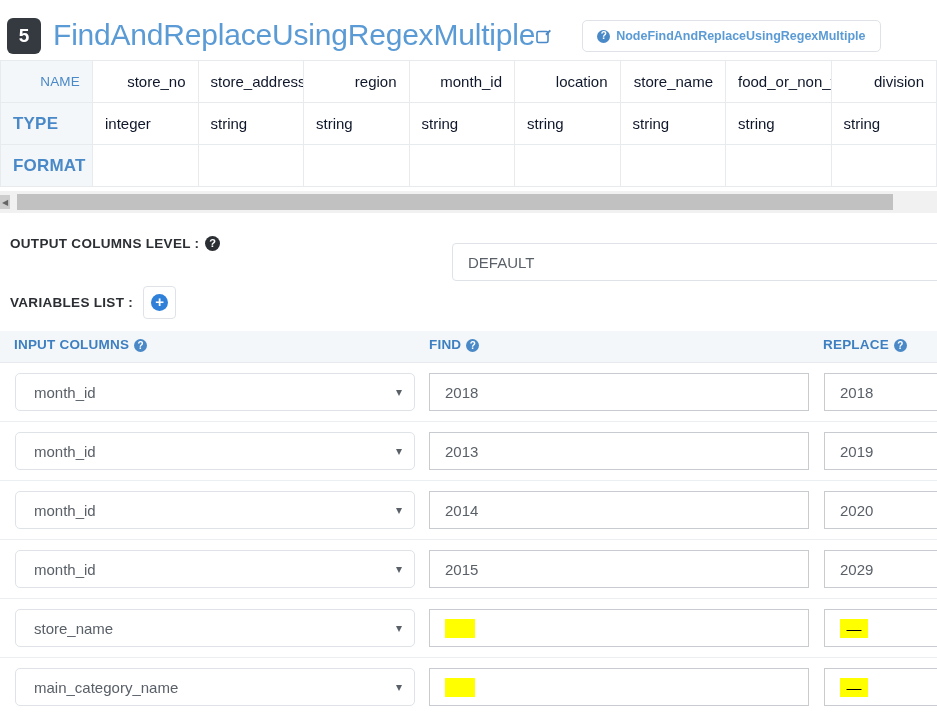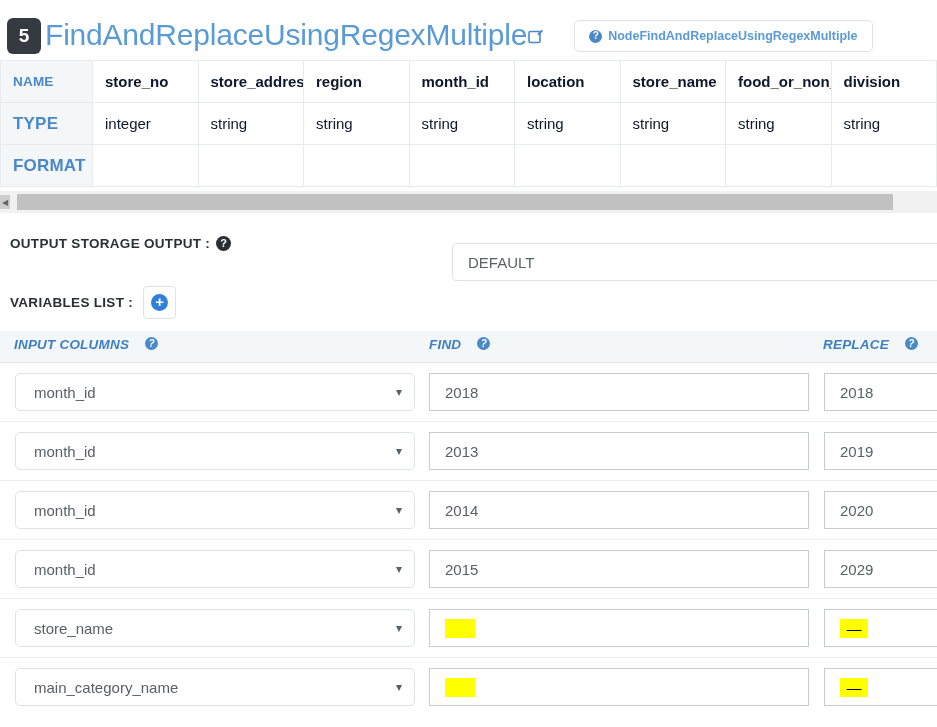--- a/index.html
+++ b/index.html
@@ -20,21 +20,21 @@
   }
   .node-badge {
     width: 34px; height: 36px;
     background: #343a40; color: #fff;
     border-radius: 6px;
     display: flex; align-items: center; justify-content: center;
     font-size: 19px; font-weight: bold;
     flex: 0 0 auto;
   }
   .node-title {
-    margin-left: 4px;
+    margin-left: 12px;
     font-size: 30px;
     color: #5b9bd5;
     font-weight: 400;
     letter-spacing: -0.2px;
     white-space: nowrap;
   }
   .edit-icon {
     display: inline-block;
     margin-left: 1px;
     color: #4a89c7;
@@ -82,21 +82,21 @@
     overflow: hidden;
   }
   table.schema tr td:first-child {
     background: #f4f7fa;
     font-weight: bold;
     font-size: 17px;
     letter-spacing: 0.2px;
     color: #4a89c7;
     width: 92px;
   }
-  table.schema tr.names td { font-weight: bold; font-size: 15px; }
+  table.schema tr.names td { font-weight: normal; font-size: 15px; text-align: right; }
   table.schema tr.names td:first-child { font-size: 13.5px; }
 
   
   .hscroll {
     position: relative;
     height: 22px;
     background: #f1f1f1;
     margin-top: 4px;
     display: flex; align-items: center;
   }
@@ -162,23 +162,22 @@
   .grid-head {
     background: #f4f7fa;
     height: 32px;
     position: relative;
     border-bottom: 1px solid #e6eaee;
   }
   .grid-head .col-h {
     position: absolute; top: 6px;
     font-size: 13.5px; font-weight: bold;
     color: #3d7fc1; letter-spacing: 0.2px;
-    display: inline-flex; align-items: flex-start; gap: 16px;
+    display: inline-flex; align-items: flex-end; gap: 5px;
     white-space: nowrap;
-    font-style: italic;
   }
   .ch-input { left: 14px; }
   .ch-find  { left: 429px; }
   .ch-repl  { left: 823px; }
 
   .grid-body { position: relative; }
   .grid-row {
     position: relative;
     height: 59px;
     border-bottom: 1px solid #eceff2;
@@ -287,21 +286,21 @@
 
   <div class="hscroll">
     <div class="hscroll-arrow">◀</div>
     <div class="hscroll-track">
       <div class="hscroll-thumb"></div>
     </div>
   </div>
 
   <div class="form-row storage-row">
     <span class="form-label">
-      <span>OUTPUT STORAGE OUTPUT :</span>
+      <span>OUTPUT COLUMNS LEVEL :</span>
       <span class="qmark dark big">?</span>
     </span>
   </div>
   <div class="storage-select">
     <span>DEFAULT</span>
   </div>
 
   <div class="form-row vars-row">
     <span class="form-label">VARIABLES LIST :</span>
     <span class="add-btn">

